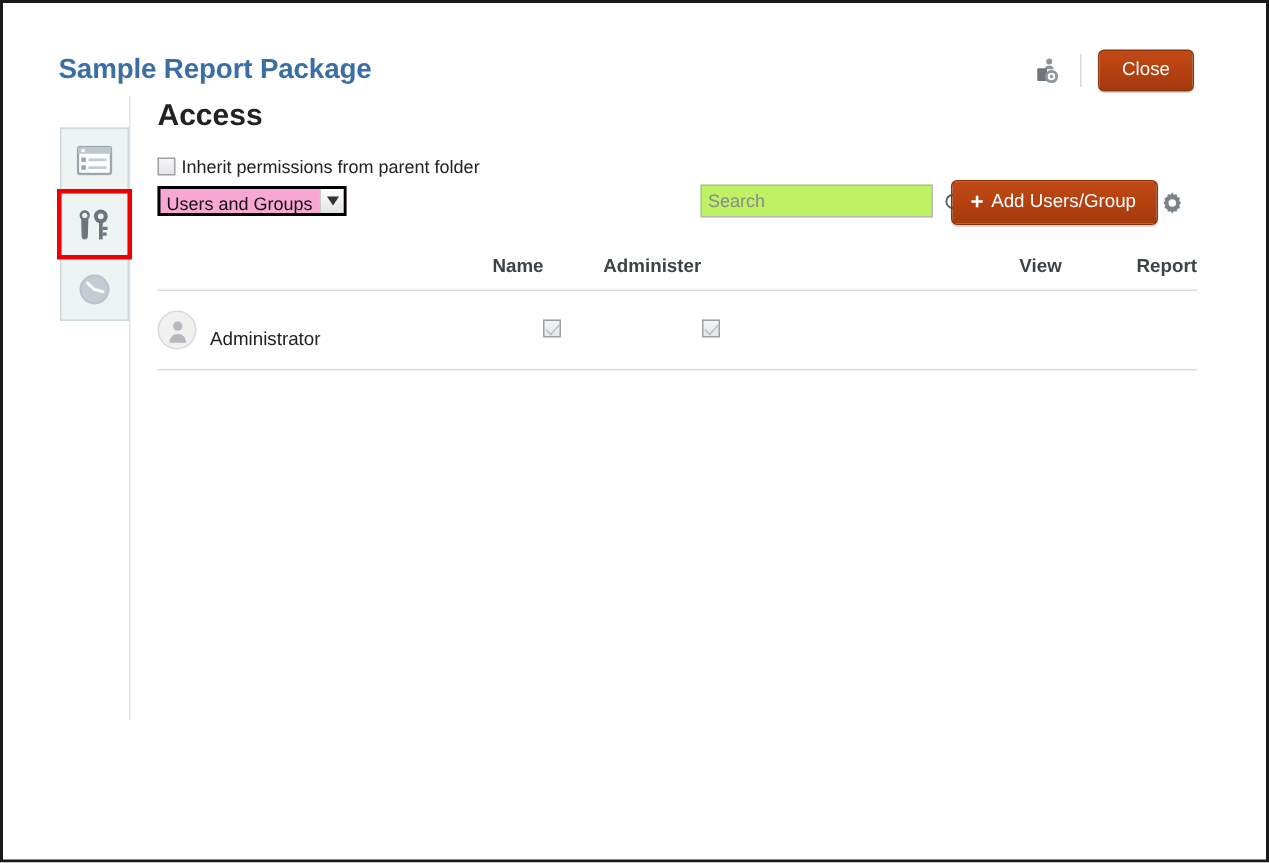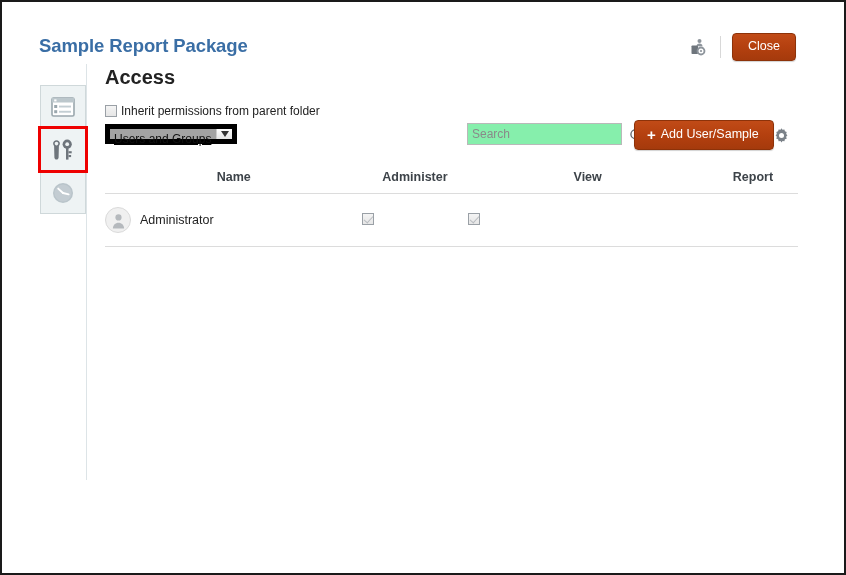--- a/index.html
+++ b/index.html
@@ -142,25 +142,24 @@
   
   .toolbar-row {
     position: relative;
     height: 28px;
     margin-bottom: 18px;
   }
   #filter-select {
     position: absolute; left: 0; top: 0;
     display: inline-flex;
     align-items: stretch;
-    border: 5px solid #000000;
-    background: #a3a3a3;
+    border: 2px solid #000000;
+    background: #f9a8d4;
     height: 20px;
     cursor: pointer;
-    text-decoration: underline;
   }
   #filter-select-label {
     font-size: 12px;
     color: #111111;
     padding: 2px 5px 0 4px;
     line-height: 17px;
     white-space: nowrap;
   }
   #filter-select-arrow {
     width: 16px;
@@ -173,21 +172,21 @@
     border-left: 4.5px solid transparent;
     border-right: 4.5px solid transparent;
     border-top: 6px solid #333333;
   }
 
   #search-wrap {
     position: absolute;
     left: 362px; top: -1px;
     width: 155px; height: 22px;
     border: 1px solid #b9b9b9;
-    background: #86efac;
+    background: #bef264;
     display: flex; align-items: center;
   }
   #search-input {
     border: none; outline: none;
     width: 100%;
     font-size: 12px;
     color: #333333;
     padding: 0 4px;
     font-family: "Liberation Sans", sans-serif;
     background: transparent;
@@ -235,39 +234,39 @@
   
   #access-table {
     width: 100%;
     border-collapse: collapse;
     table-layout: fixed;
   }
   #access-table th {
     font-size: 12.5px;
     font-weight: bold;
     color: #3d4349;
-    text-align: center;
+    text-align: right;
     padding: 0 0 9px 0;
     border-bottom: 1px solid #dcdcdc;
   }
   #access-table td {
     padding: 13px 0 13px 0;
     border-bottom: 1px solid #dcdcdc;
     font-size: 12.5px;
     color: #222222;
     vertical-align: middle;
   }
   .col-name { width: 257px; }
   .col-administer { width: 105px; }
   .col-view { width: 240px; margin-top: 16px; }
   .col-remove { width: 90px; text-align: right; }
   th.col-remove, td.col-remove { text-align: right; }
   .name-cell {
     display: flex;
-    align-items: center;
+    align-items: flex-end;
     gap: 9px;
   }
   .avatar {
     width: 26px; height: 26px;
     border-radius: 50%;
     background: #f0f0f0;
     border: 1px solid #dadada;
     display: flex; align-items: center; justify-content: center;
     flex: none;
   }
@@ -365,21 +364,21 @@
         <svg width="15" height="15" viewBox="0 0 15 15" aria-hidden="true">
           <circle cx="6.3" cy="6.3" r="4.4" fill="none" stroke="#5a6066" stroke-width="1.3"></circle>
           <path d="M9.6 9.6 L13.6 13.9" stroke="#5a6066" stroke-width="1.4" stroke-linecap="round"></path>
         </svg>
       </div>
 
       <div id="toolbar-divider"></div>
 
       <button id="add-user-button">
         <span class="plus-glyph">+</span>
-        <span>Add User/Sample</span>
+        <span>Add Users/Group</span>
       </button>
 
       <div id="gear-button" title="Settings">
         <svg width="17" height="17" viewBox="0 0 17 17" aria-hidden="true">
           <path d="M8.5 1.2l1 1.6 1.9-.3.5 1.85 1.8.7-.55 1.85 1.25 1.45-1.25 1.45.55 1.85-1.8.7-.5 1.85-1.9-.3-1 1.6-1-1.6-1.9.3-.5-1.85-1.8-.7.55-1.85L2.6 8.35 3.85 6.9 3.3 5.05l1.8-.7.5-1.85 1.9.3z" fill="#7b8289"></path>
           <circle cx="8.5" cy="8.4" r="2.5" fill="#ffffff"></circle>
         </svg>
       </div>
     </div>
 

